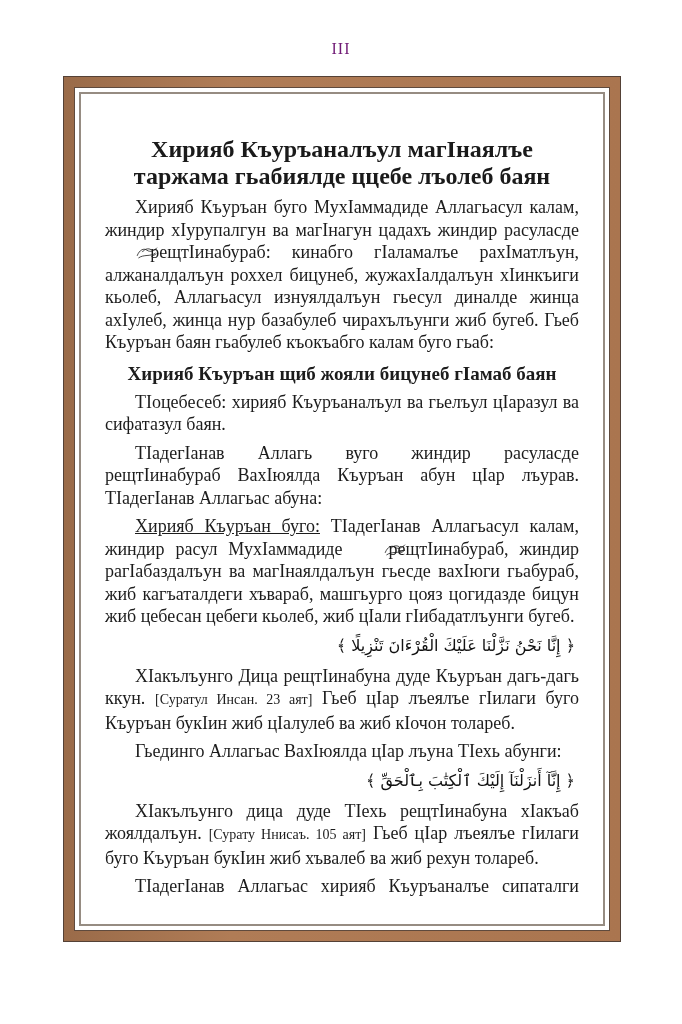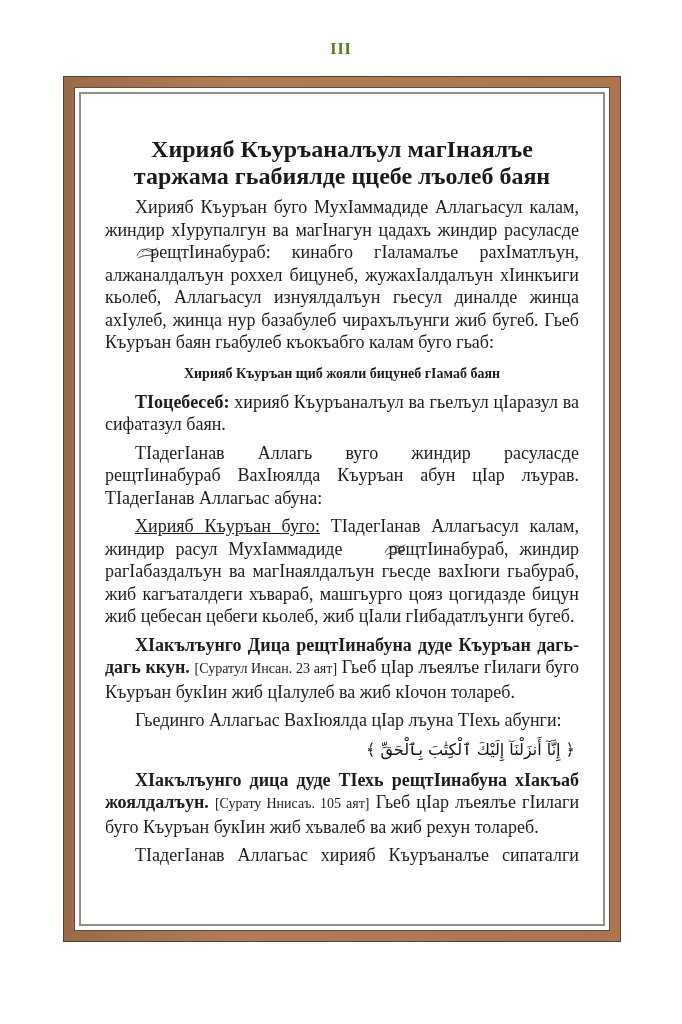--- a/index.html
+++ b/index.html
@@ -8,22 +8,22 @@
     background:#ffffff;
     font-family:"Liberation Serif","DejaVu Serif",serif;
     color:#1c1c1c;
     position:relative;
     overflow:hidden;
   }
   .page { position:absolute; inset:0; }
 
   .page-number {
     position:absolute; top:40px; left:0; width:100%;
-    text-align:center; font-weight:bold; font-size:16px;
-    letter-spacing:1px; color:#4d7c0f;
+    text-align:center; font-weight:normal; font-size:16px;
+    letter-spacing:1px; color:#701a75;
   }
 
   
   .frame {
     position:absolute; left:63px; top:76px;
     width:558px; height:866px;
     box-sizing:border-box;
     border:1px solid #544136;
     background:linear-gradient(90deg,#9a6b49,#b07c56 30%,#aa754f);
     padding:10px;
@@ -57,26 +57,26 @@
     font-size:18px;
     line-height:22.5px;
     text-align:justify;
     text-indent:30px;
     color:#1c1c1c;
   }
   p.body-p.force-justify { text-align-last:justify; }
 
   h2.subheading {
     margin:8px 0 0 0;
-    font-size:14px; font-weight:bold;
+    font-size:19px; font-weight:bold;
     text-align:center; text-indent:0;
     line-height:23px;
   }
 
-  .lead-bold { font-weight:bold; }
+  .lead-bold { font-weight:normal; }
   .lead-underline { text-decoration:underline; }
 
   .ref { font-size:14px; }
 
   .verse {
     margin:5px 0 0 0;
     direction:rtl;
     text-align:right;
     padding-left:2px; padding-right:4px;
     font-family:"DejaVu Sans","Liberation Serif",sans-serif;
@@ -128,20 +128,21 @@
             <span class="pbuh-icon" aria-label="ﷺ"><svg viewBox="0 0 32 20" width="24" height="15" aria-hidden="true">
                   <g fill="none" stroke="#222" stroke-width="1.1" stroke-linecap="round">
                     <path d="M3 14 C6 6, 12 4, 16 7 C20 10, 26 8, 29 4"></path>
                     <path d="M5 17 C12 12, 20 16, 27 11"></path>
                     <path d="M10 9 C13 5, 18 4, 21 6"></path>
                     <path d="M22 15 C24 13, 27 14, 28 12"></path>
                   </g>
                 </svg></span>
             <span>рещтIинабураб, жиндир рагIабаздалъун ва магIнаялдалъун гьесде вахIюги гьабураб, жиб кагъаталдеги хъвараб, машгьурго цояз цогидазде бицун жиб цебесан цебеги кьолеб, жиб цIали гIибадатлъунги бугеб.</span></p>
 
+          <p class="verse">﴿ إِنَّا نَحْنُ نَزَّلْنَا عَلَيْكَ الْقُرْءَانَ تَنْزِيلًا ﴾</p>
 
           <p class="body-p"><span class="lead-bold">ХIакълъунго Дица рещтIинабуна дуде Къуръан дагь-дагь ккун.</span>
             <span class="ref">[Суратул Инсан. 23 аят]</span>
             <span>Гьеб цIар лъеялъе гIилаги буго Къуръан букIин жиб цIалулеб ва жиб кIочон толареб.</span></p>
 
           <p class="body-p">Гьединго Аллагьас ВахIюялда цIар лъуна ТIехь абунги:</p>
 
           <p class="verse">﴿ إِنَّآ أَنزَلْنَآ إِلَيْكَ ٱلْكِتَٰبَ بِٱلْحَقِّ ﴾</p>
 
           <p class="body-p"><span class="lead-bold">ХIакълъунго дица дуде ТIехь рещтIинабуна хIакъаб жоялдалъун.</span>

